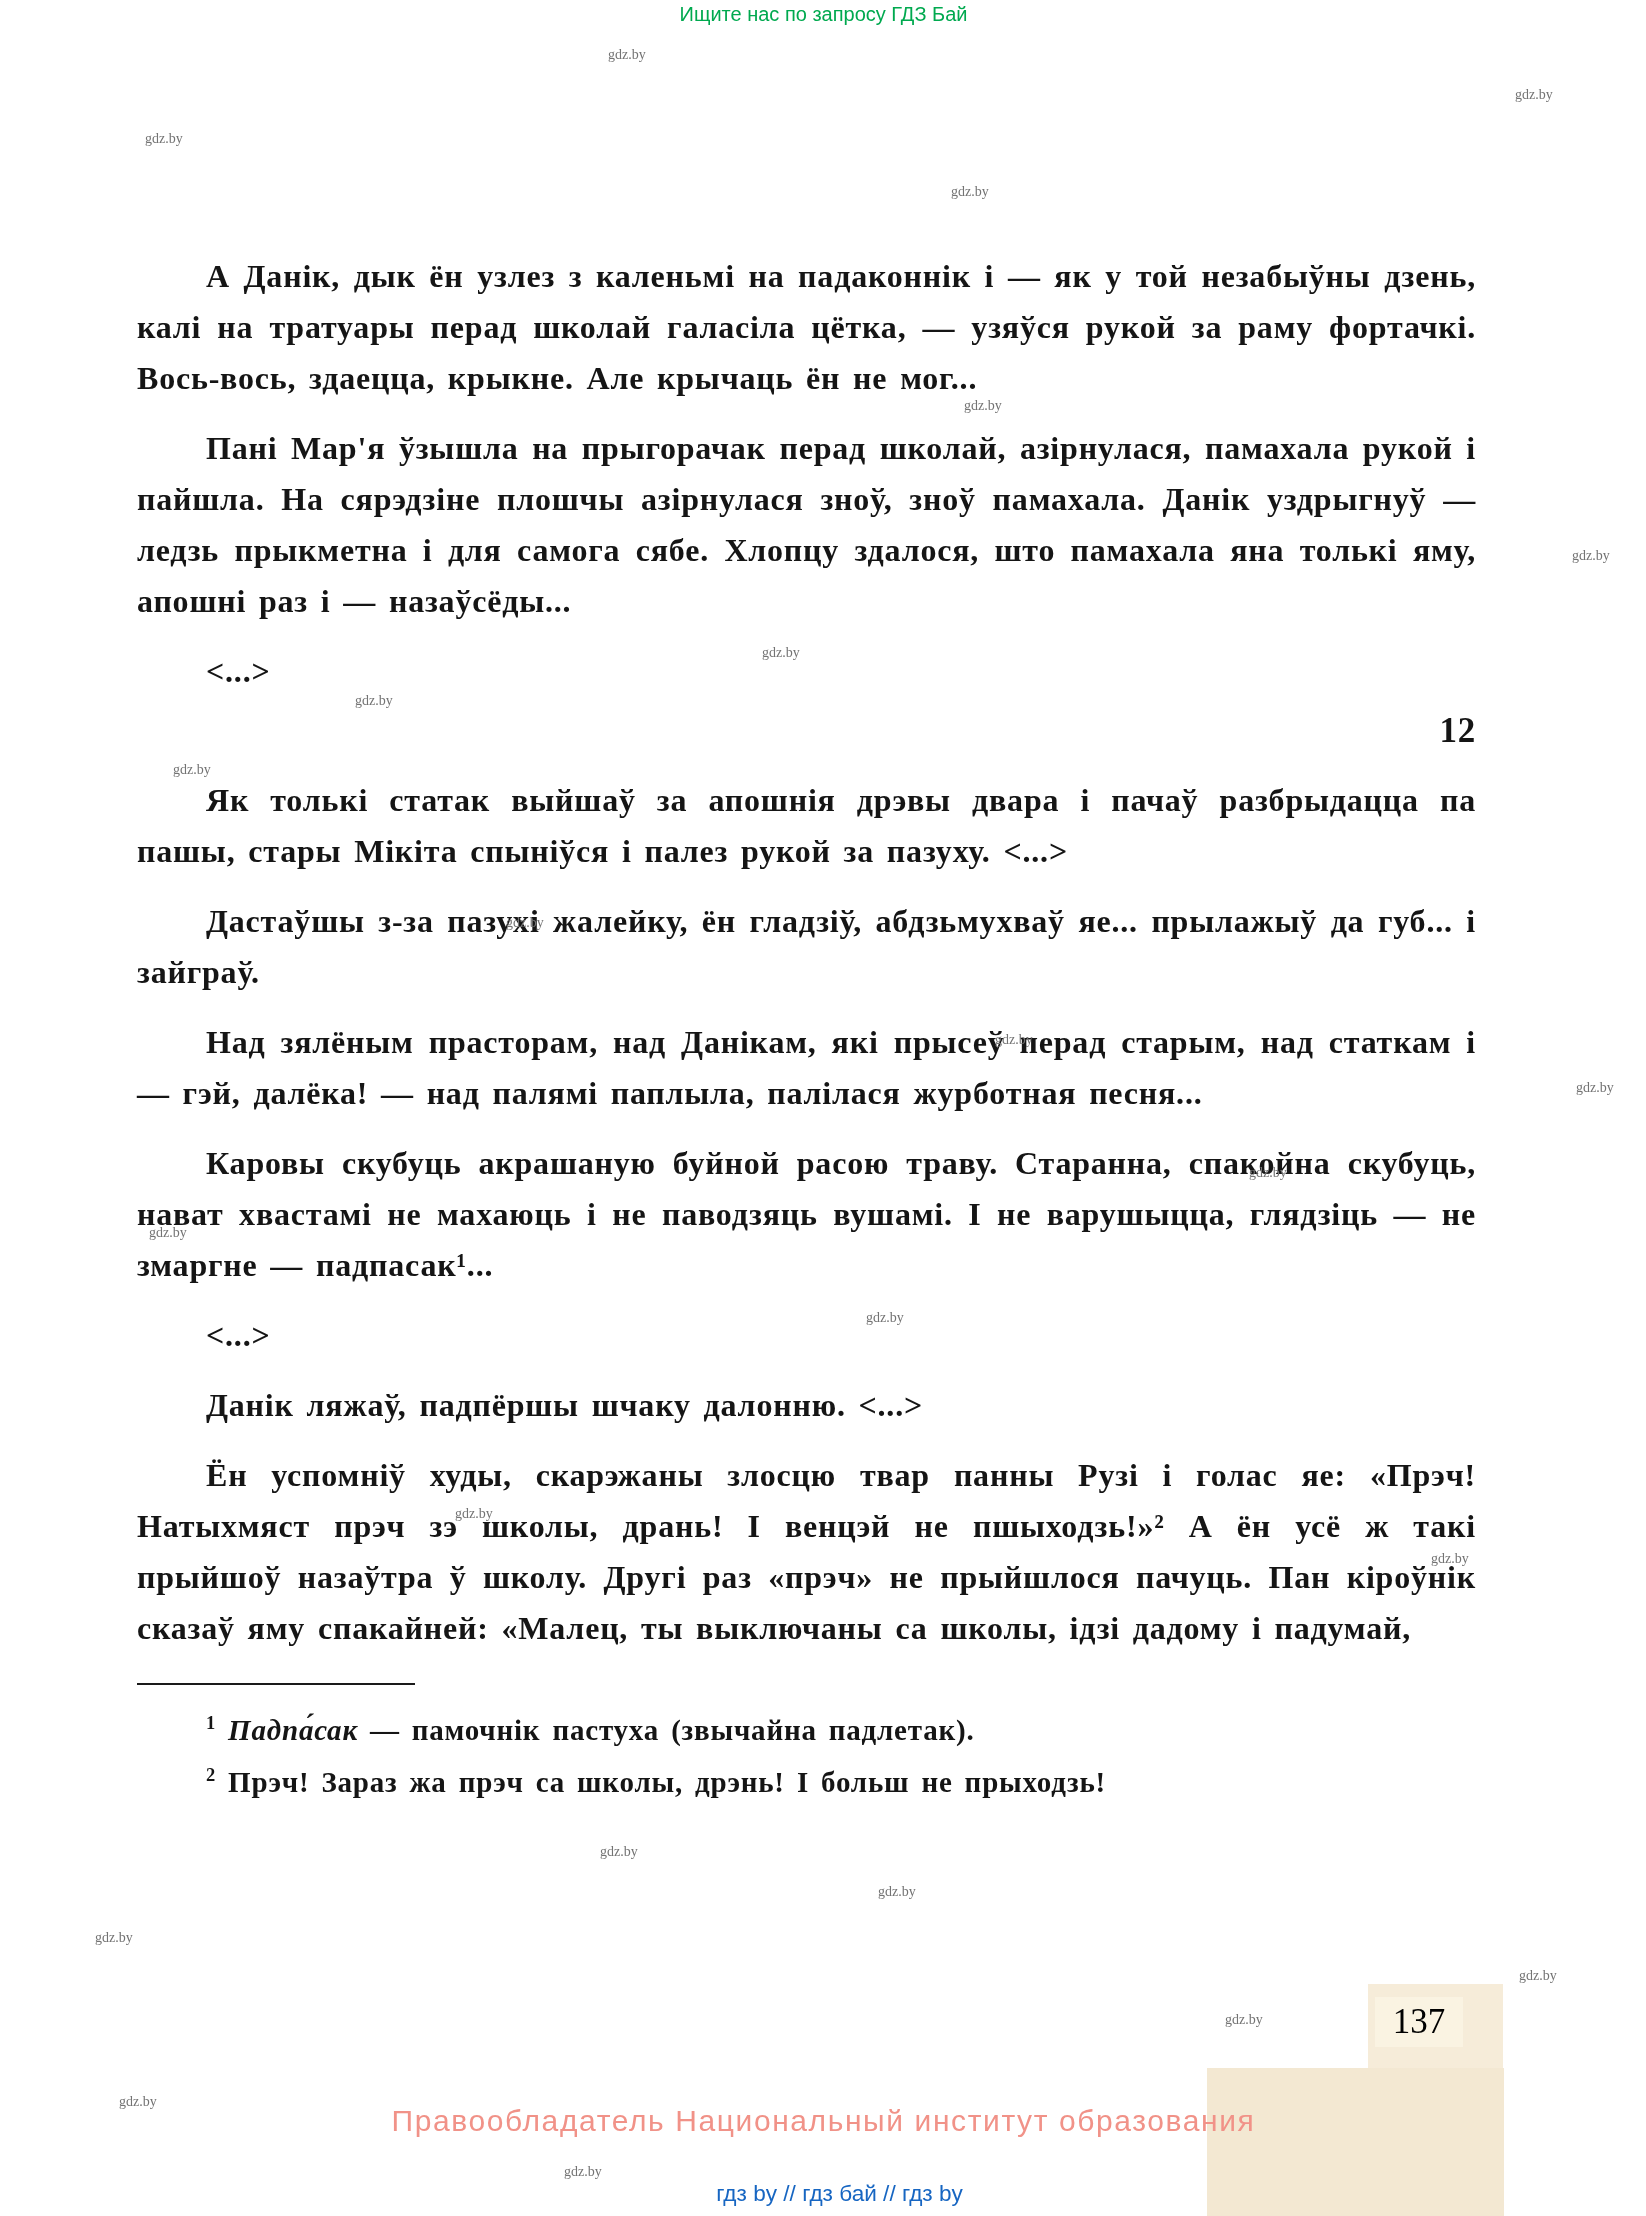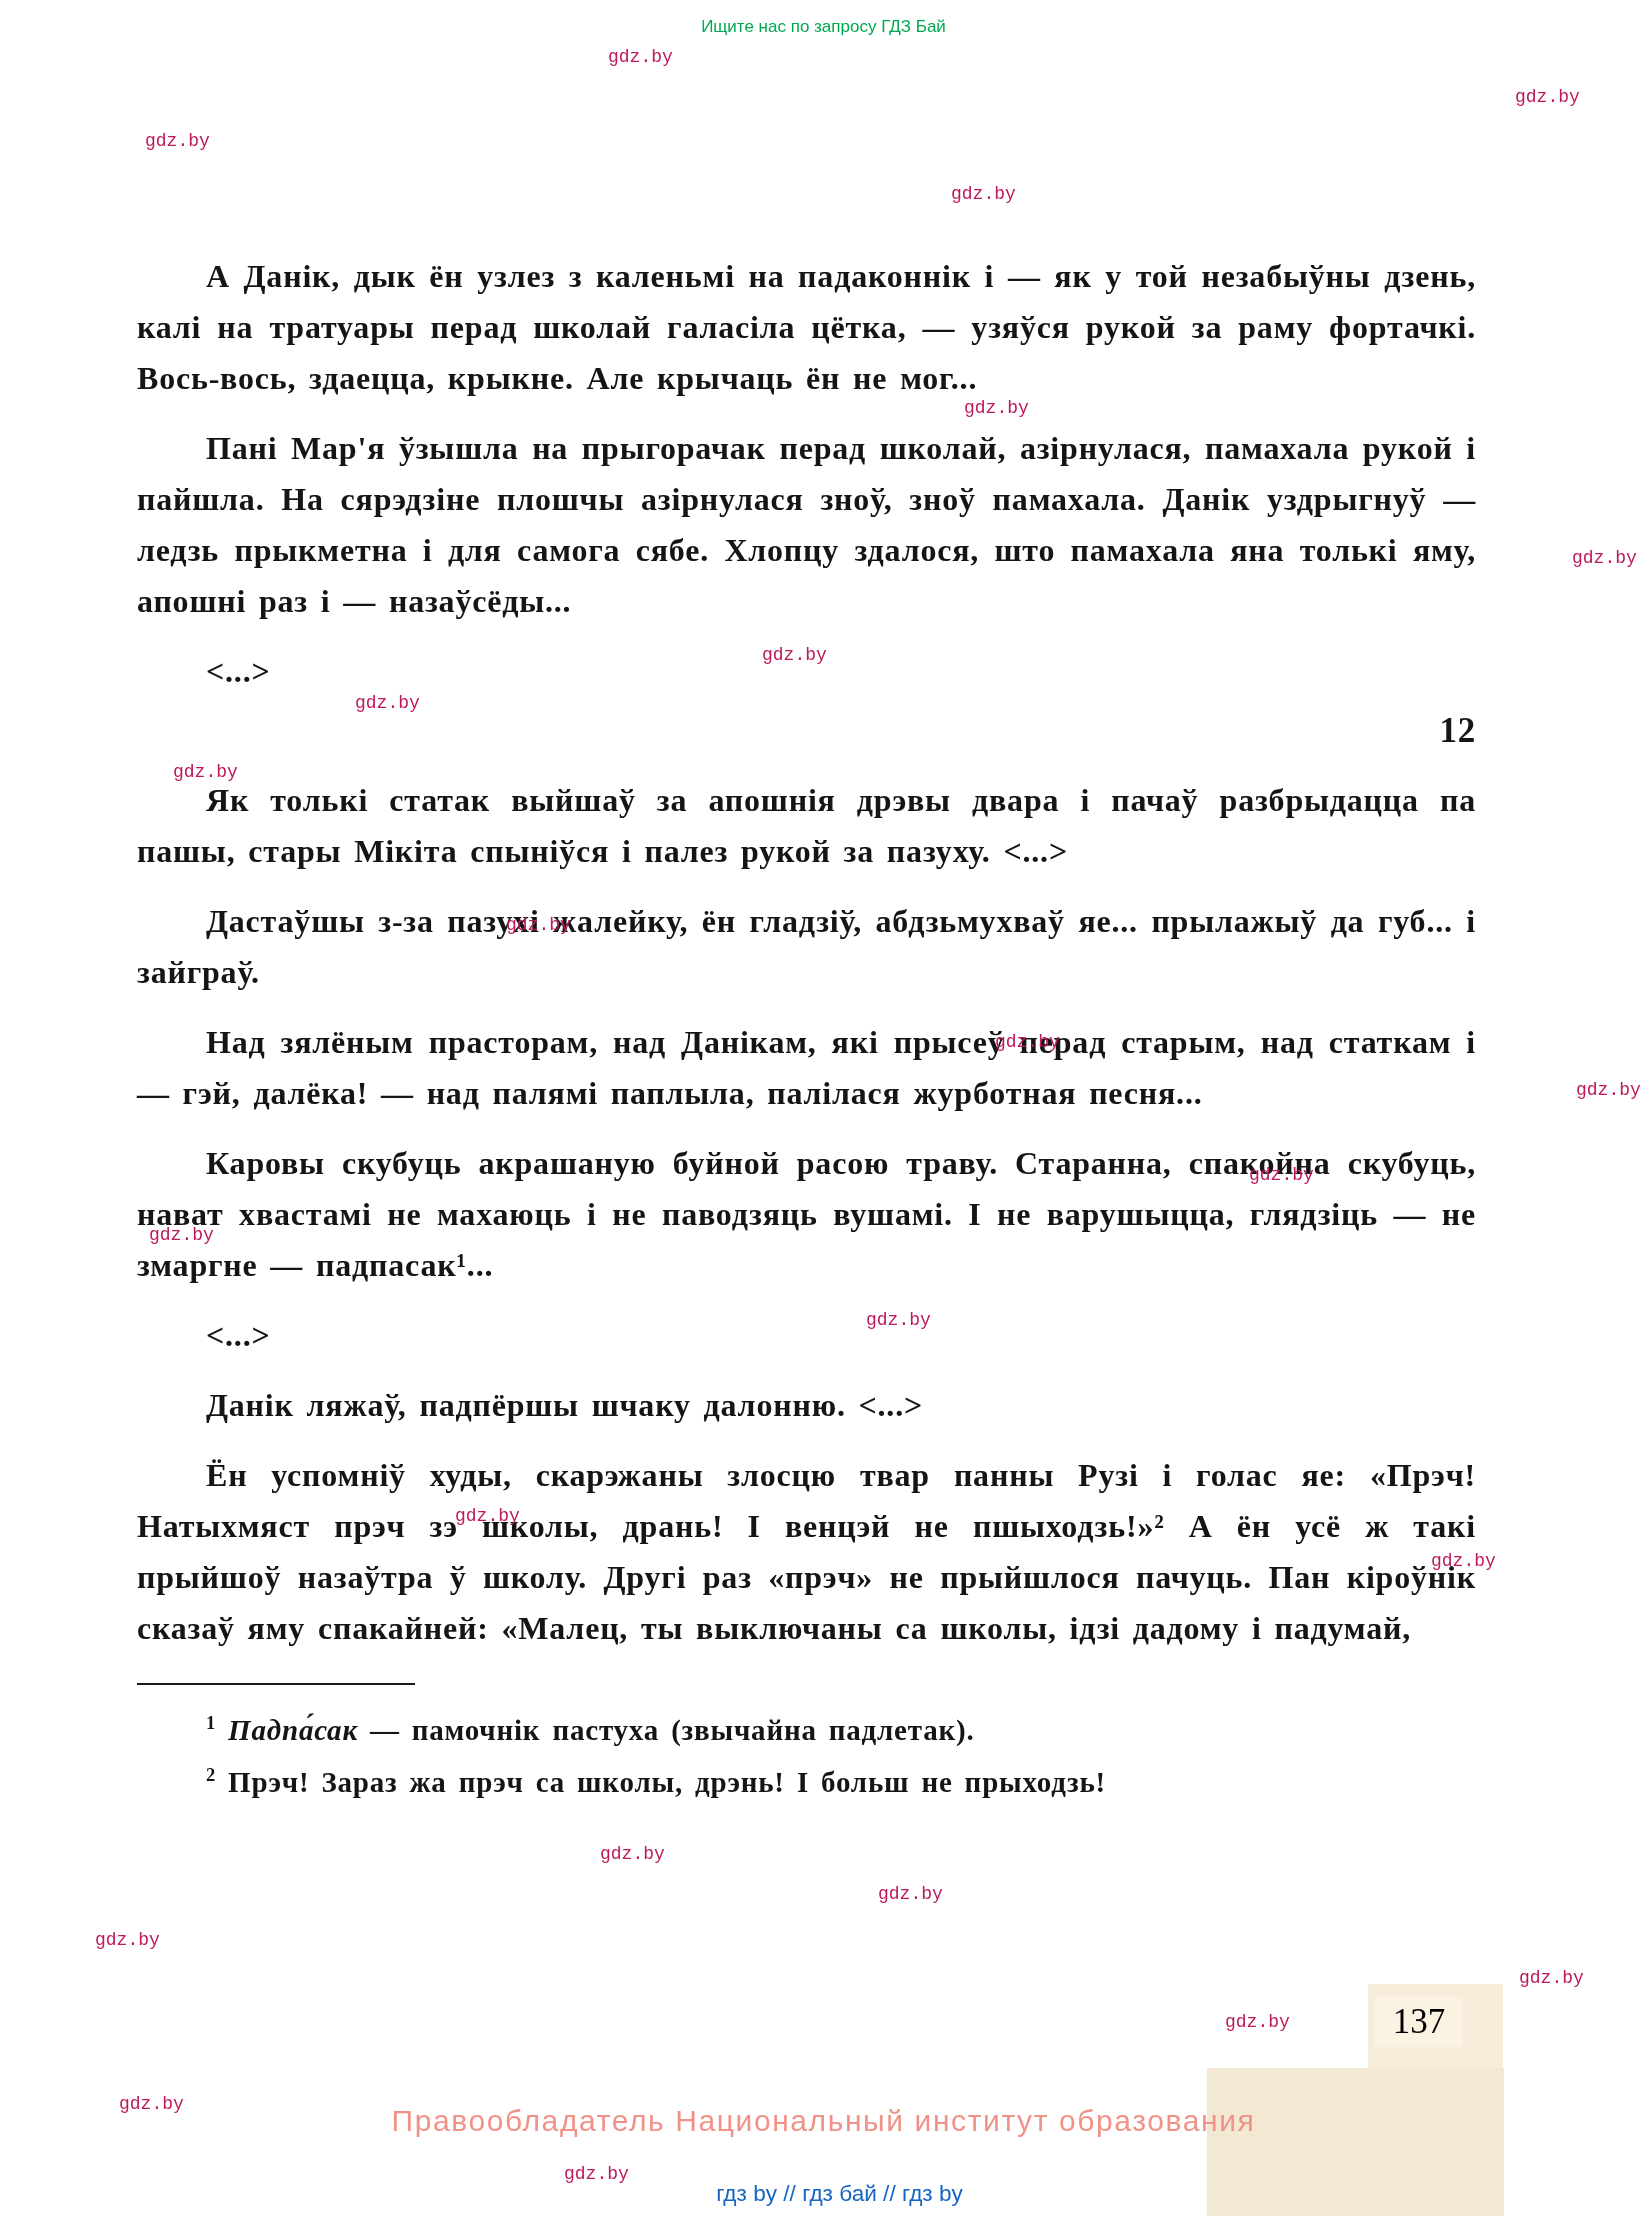--- a/index.html
+++ b/index.html
@@ -3,30 +3,30 @@
 <meta charset="utf-8">
 <style>
   * { margin:0; padding:0; box-sizing:border-box; }
   html,body { background:#ffffff; }
   .page {
     position:relative; width:1647px; height:2216px;
     background:#ffffff; overflow:hidden;
     font-family:"Liberation Serif", serif;
   }
   .promo {
-    position:absolute; top:17px; left:0; width:100%;
+    position:absolute; top:3px; left:0; width:100%;
     text-align:center;
     font-family:"Liberation Sans", sans-serif;
-    font-size:17px; color:#00a94f;
+    font-size:20px; color:#00a94f;
   }
   .wm-layer { position:absolute; inset:0; pointer-events:none; }
   .wm {
     position:absolute; white-space:nowrap;
-    font-family:Liberation Mono, monospace;
-    font-size:18px; color:#be185d;
+    font-family:Liberation Serif, serif;
+    font-size:14px; color:#737373;
   }
   .text-body {
     position:absolute; left:137px; top:232px; width:1339px;
     font-size:32px; line-height:51px; color:#151515;
     font-weight:600; letter-spacing:0.8px; word-spacing:4px;
     text-align:justify;
   }
   .text-body p.indent { text-indent:69px;margin-top:19px; }
   .text-body p.heading {
     text-align:right; text-indent:0;

